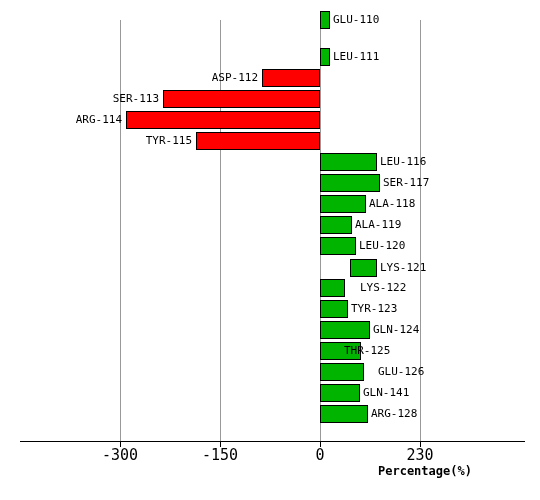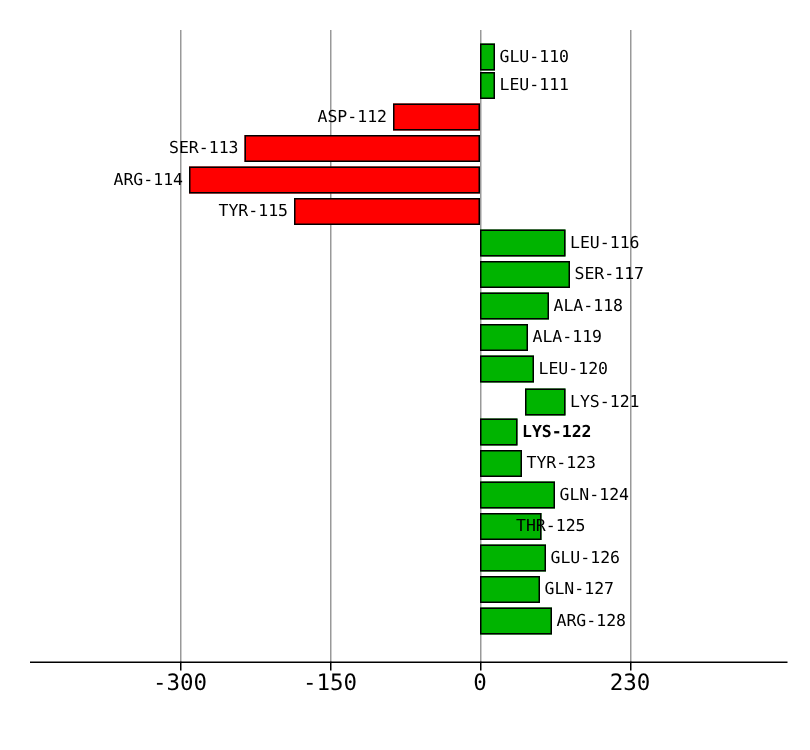--- a/index.html
+++ b/index.html
@@ -110,21 +110,21 @@
       <div class="tick-mark" style="left: 120px;"></div>
       <div class="tick-label" style="left: 120px;">-300</div>
       <div class="tick-mark" style="left: 220px;"></div>
       <div class="tick-label" style="left: 220px;">-150</div>
       <div class="tick-mark" style="left: 320px;"></div>
       <div class="tick-label" style="left: 320px;">0</div>
       <div class="tick-mark" style="left: 420px;"></div>
       <div class="tick-label" style="left: 420px;">230</div>
     </div>
   <div id="bars">
-      <div class="bar-row" style="top: 28px; text-decoration: underline;">
+      <div class="bar-row" style="top: 10px; text-decoration: underline;">
         <div class="bar" title="GLU-110: 15" style="left: 320px; width: 8px; background: rgb(0, 180, 0);"></div>
         <div class="bar-label right" style="left: 333px;">GLU-110</div>
       </div>
       <div class="bar-row" style="top: 47px;">
         <div class="bar" title="LEU-111: 15" style="left: 320px; width: 8px; background: rgb(0, 180, 0);"></div>
         <div class="bar-label right" style="left: 333px;">LEU-111</div>
       </div>
       <div class="bar-row" style="top: 68px;">
         <div class="bar" title="ASP-112: -87" style="left: 262px; width: 56px; background: rgb(255, 0, 0);"></div>
         <div class="bar-label left" style="left: 258px;">ASP-112</div>
@@ -160,41 +160,42 @@
       <div class="bar-row" style="top: 236px;">
         <div class="bar" title="LEU-120: 54" style="left: 320px; width: 34px; background: rgb(0, 180, 0);"></div>
         <div class="bar-label right" style="left: 359px;">LEU-120</div>
       </div>
       <div class="bar-row" style="top: 258px; margin-left: 30px;">
         <div class="bar" title="LYS-121: 40" style="left: 320px; width: 25px; background: rgb(0, 180, 0);"></div>
         <div class="bar-label right" style="left: 350px;">LYS-121</div>
       </div>
       <div class="bar-row" style="top: 278px;">
         <div class="bar" title="LYS-122: 37" style="left: 320px; width: 23px; background: rgb(0, 180, 0);"></div>
-        <div class="bar-label right" style="left: 348px; font-weight: bold;">LYS-122</div>
+        <div class="bar-label right" style="left: 360px;">LYS-122</div>
       </div>
       <div class="bar-row" style="top: 299px;">
         <div class="bar" title="TYR-123: 42" style="left: 320px; width: 26px; background: rgb(0, 180, 0);"></div>
         <div class="bar-label right" style="left: 351px;">TYR-123</div>
       </div>
       <div class="bar-row" style="top: 320px;">
         <div class="bar" title="GLN-124: 75" style="left: 320px; width: 48px; background: rgb(0, 180, 0);"></div>
         <div class="bar-label right" style="left: 373px;">GLN-124</div>
       </div>
       <div class="bar-row" style="top: 341px;">
         <div class="bar" title="THR-125: 62" style="left: 320px; width: 39px; background: rgb(0, 180, 0);"></div>
         <div class="bar-label right" style="left: 344px;">THR-125</div>
       </div>
       <div class="bar-row" style="top: 362px;">
         <div class="bar" title="GLU-126: 66" style="left: 320px; width: 42px; background: rgb(0, 180, 0);"></div>
-        <div class="bar-label right" style="left: 367px;">GLU-126</div>
+        <div class="bar-label right" style="left: 378px;">GLU-126</div>
       </div>
       <div class="bar-row" style="top: 383px;">
         <div class="bar" title="GLN-127: 60" style="left: 320px; width: 38px; background: rgb(0, 180, 0);"></div>
-        <div class="bar-label right" style="left: 363px;">GLN-127</div>
+        <div class="bar-label right" style="left: 363px;">GLN-141</div>
       </div>
       <div class="bar-row" style="top: 404px;">
         <div class="bar" title="ARG-128: 72" style="left: 320px; width: 46px; background: rgb(0, 180, 0);"></div>
         <div class="bar-label right" style="left: 371px;">ARG-128</div>
       </div>
     </div>
 
+  <div class="axis-title" id="axis-title" style="left: 378px;">Percentage(%)</div>
 </div>
 
 </body></html>

